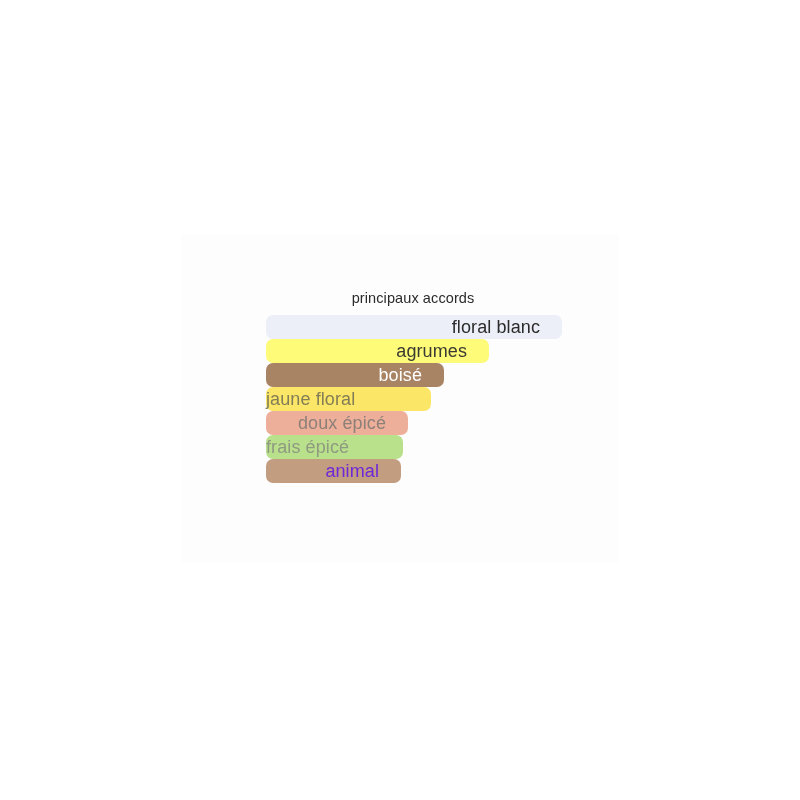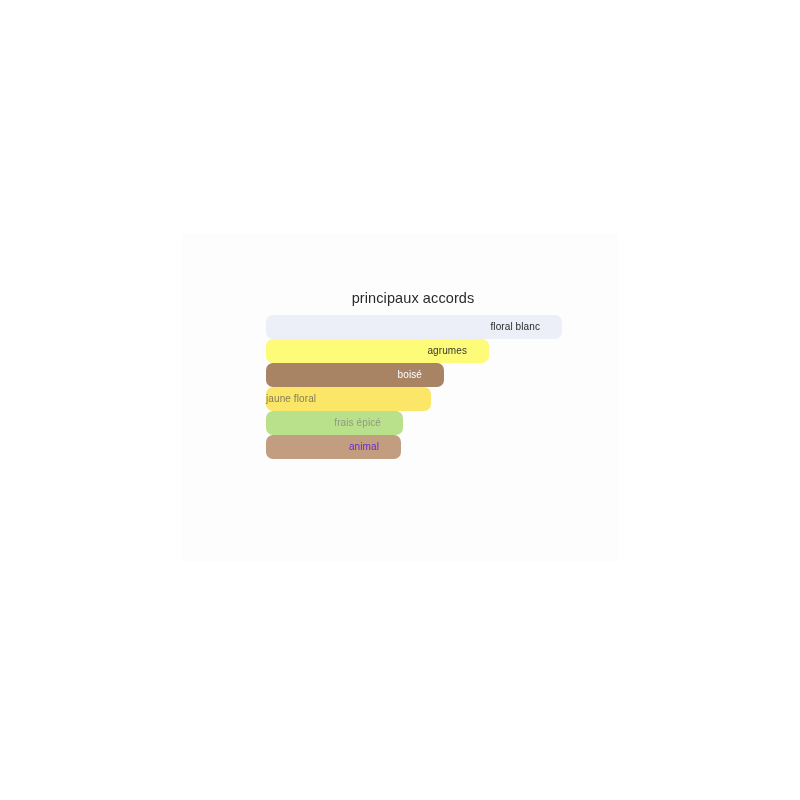--- a/index.html
+++ b/index.html
@@ -72,21 +72,21 @@
     height: 24px;
     border-radius: 7px;
     box-sizing: border-box;
   }
 
   .bar-label {
     position: absolute;
     top: 0;
     height: 24px;
     line-height: 24px;
-    font-size: 10px;
+    font-size: 18px;
     white-space: nowrap;
     letter-spacing: 0.1px;
     pointer-events: none;
   }
 </style>
 </head>
 <body>
 
 <div id="chart-root">
 
@@ -107,22 +107,26 @@
       </div>
       <div class="bar-row">
         <div class="bar" style="width: 178px; background: rgb(168, 132, 101);"></div>
         <span class="bar-label" style="color: rgb(255, 255, 255); left: 0px; width: 156px; text-align: right;">boisé</span>
       </div>
       <div class="bar-row">
         <div class="bar" style="width: 165px; background: rgb(252, 230, 104);"></div>
         <span class="bar-label" style="color: rgb(131, 125, 85); left: 0px; width: 143px; text-align: left;">jaune floral</span>
       </div>
       <div class="bar-row">
+        <div class="bar" style="width: 142px; background: rgb(237, 175, 154);"></div>
+        <span class="bar-label" style="color: rgb(141, 128, 120); left: 0px; width: 120px; text-align: right;">doux épicé</span>
+      </div>
+      <div class="bar-row">
         <div class="bar" style="width: 137px; background: rgb(185, 225, 140);"></div>
-        <span class="bar-label" style="color: rgb(143, 154, 129); left: 0px; width: 115px; text-align: right;">frais épicé</span>
+        <span class="bar-label" style="color: rgb(143, 154, 129); left: 0px; width: 115px; text-align: left;">frais épicé</span>
       </div>
       <div class="bar-row">
         <div class="bar" style="width: 135px; background: rgb(194, 157, 128);"></div>
         <span class="bar-label" style="color: #6d28d9; left: 0px; width: 113px; text-align: right;">animal</span>
       </div>
     </div>
 
 </div>
 
 </body></html>

